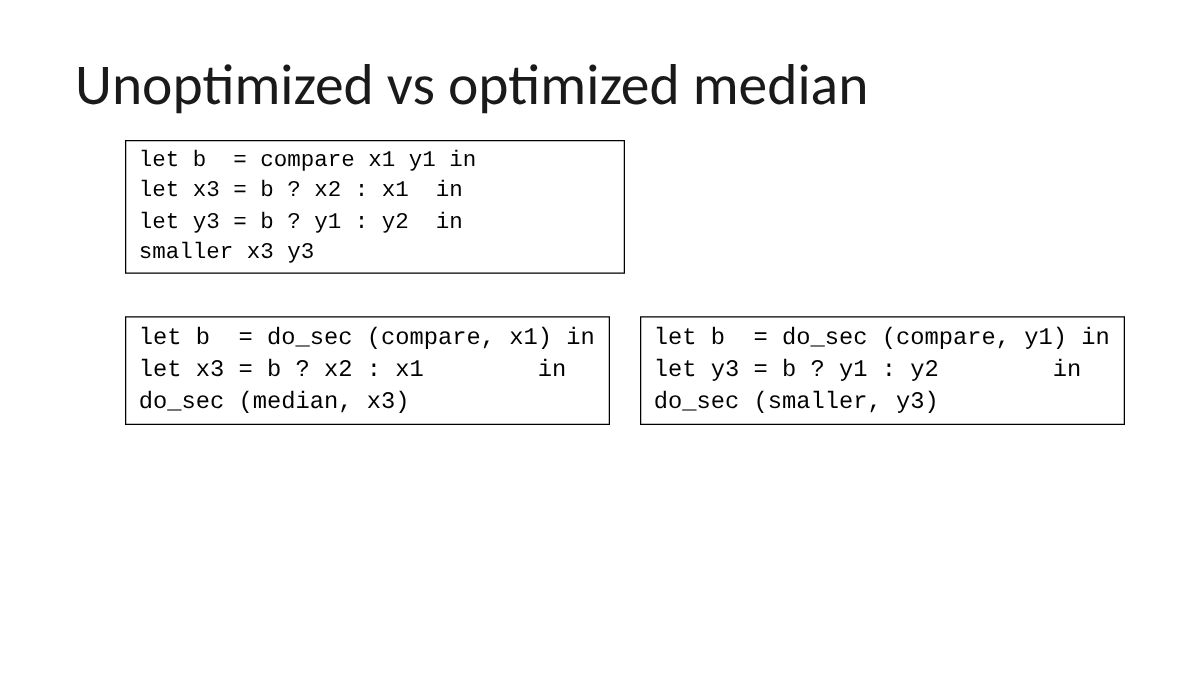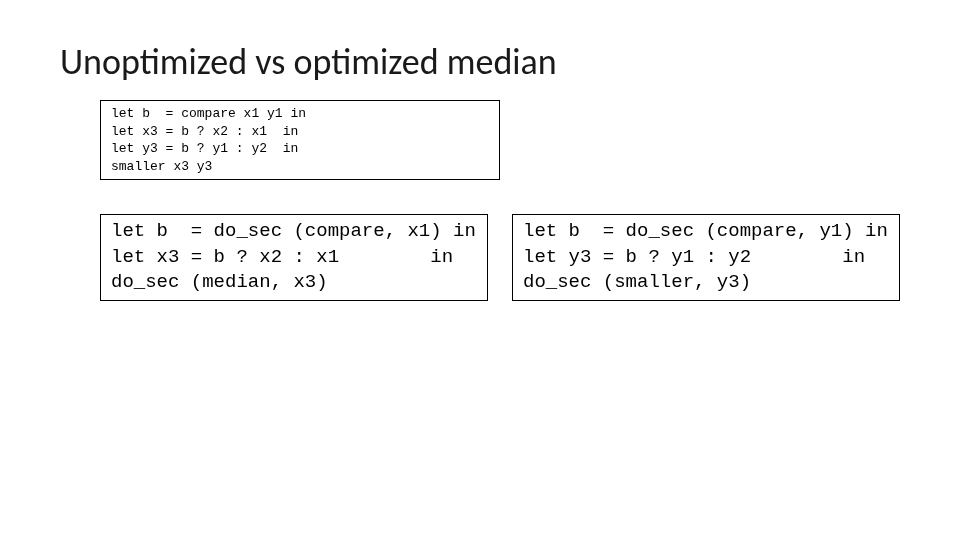--- a/index.html
+++ b/index.html
@@ -12,21 +12,21 @@
     color: #000000;
   }
   .slide {
     width: 960px;
     height: 540px;
     position: relative;
     box-sizing: border-box;
     padding: 40px 60px 20px 60px;
   }
   .title {
-    font-size: 36px;
+    font-size: 46px;
     font-weight: 400;
     margin: 0 0 16px 0;
     color: #1a1a1a;
   }
   .subtitle {
     font-size: 24px;
     margin: 0 0 14px 36px;
     color: #000;
   }
   .assumptions {
@@ -35,21 +35,21 @@
     margin: 0 0 12px 40px;
     white-space: pre;
   }
   .codebox {
     border: 1px solid #000;
     font-family: Consolas, "Courier New", monospace;
     white-space: pre;
     box-sizing: border-box;
   }
   .code-top {
-    font-size: 13px;
+    font-size: 18px;
     line-height: 1.35;
     padding: 4px 10px;
     margin: 0 0 34px 40px;
     width: 400px;
   }
   .row {
     display: flex;
     gap: 24px;
     margin-left: 40px;
   }

